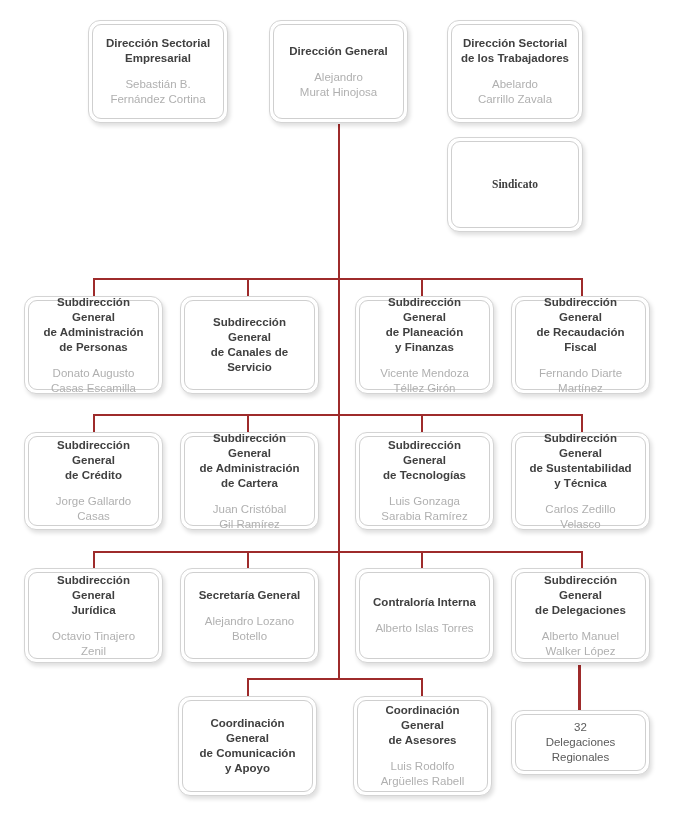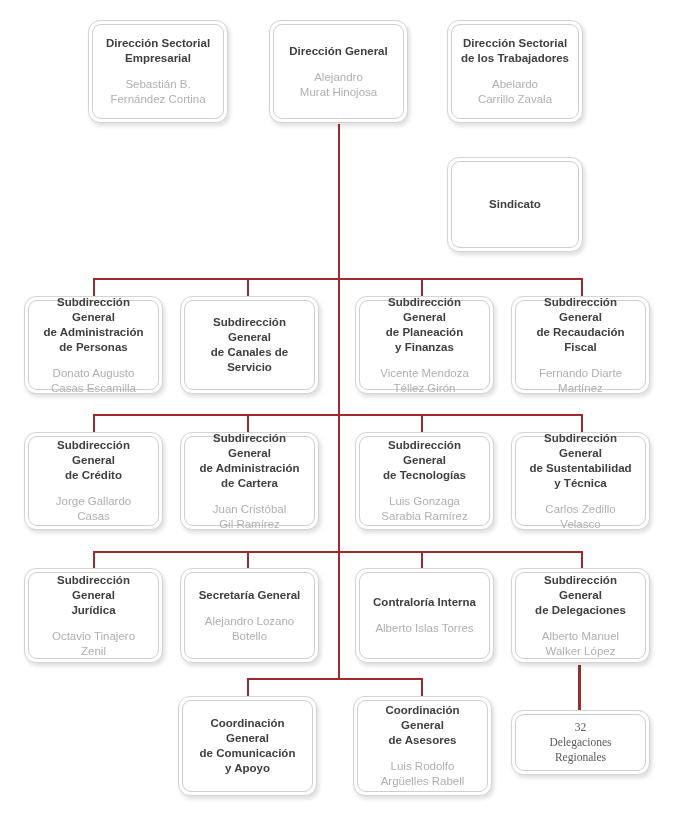--- a/index.html
+++ b/index.html
@@ -63,21 +63,21 @@
     white-space: pre-line;
   }
   .node-person {
     color: #b0b0b0;
     font-weight: normal;
     font-size: 11.5px;
     line-height: 15px;
     margin-top: 11px;
     white-space: pre-line;
   }
-  .node.plain .node-title { font-weight: normal; color: #5a5a5a; font-family: Liberation Serif, serif; }
+  .node.plain .node-title { font-weight: normal; color: #5a5a5a; }
 </style>
 </head>
 <body>
 
 <div id="chart">
 
   <div class="line v" style="left:338px; top:124px; height:554px;"></div>
 
   <div class="line h" style="left:93px; top:278px; width:490px;"></div>
   <div class="line v" style="left:93px; top:278px; height:20px;"></div>
@@ -122,21 +122,21 @@
 
   <div class="node" style="left:447px; top:20px; width:136px; height:103px;">
     <div class="node-inner">
       <div class="node-title">Dirección Sectorial
 de los Trabajadores</div>
       <div class="node-person">Abelardo
 Carrillo Zavala</div>
     </div>
   </div>
 
-  <div class="node" style="left:447px; top:157px; width:136px; height:95px;">
+  <div class="node" style="left:447px; top:137px; width:136px; height:95px;font-family:Liberation Serif, serif;">
     <div class="node-inner">
       <div class="node-title">Sindicato</div>
     </div>
   </div>
 
   <div class="node" style="left:24px; top:296px; width:139px; height:98px;">
     <div class="node-inner">
       <div class="node-title">Subdirección General
 de Administración
 de Personas</div>

